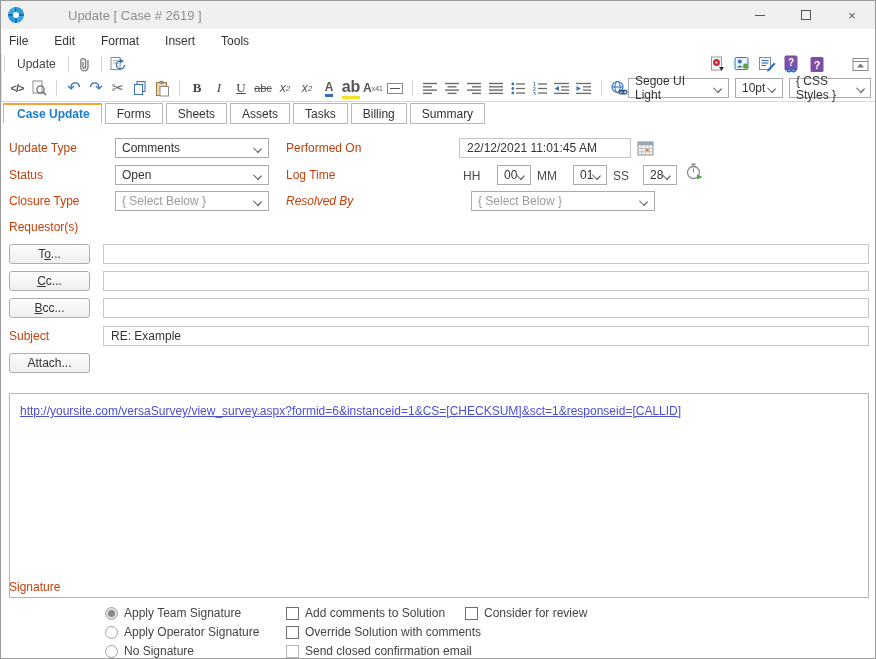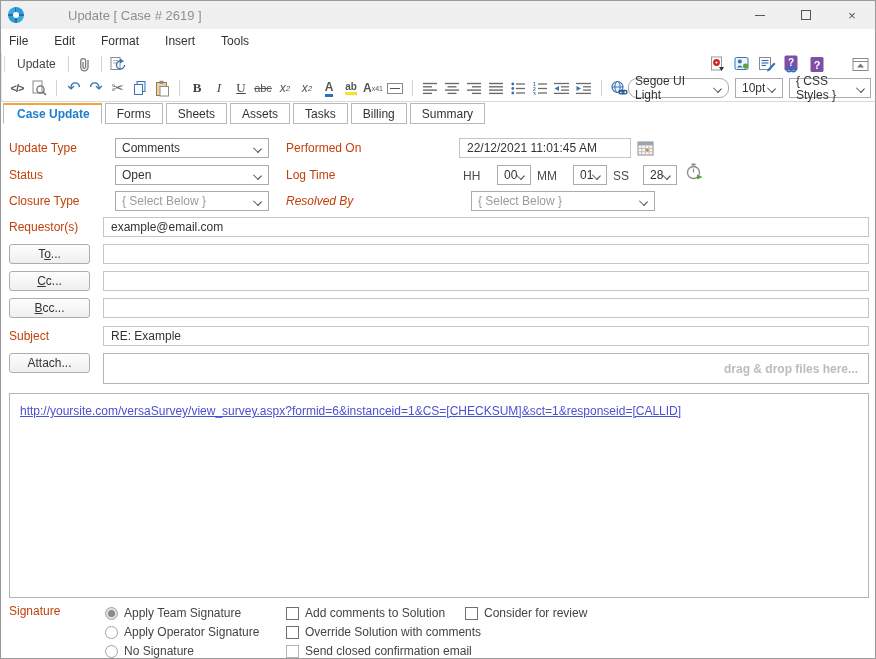--- a/index.html
+++ b/index.html
@@ -59,21 +59,21 @@
   .charmap sup{ font-size:7px; letter-spacing:0; }
   .hr-icon{ width:16px; height:11px; border:1px solid #888; position:relative; }
   .hr-icon::after{ content:""; position:absolute; left:2px; right:2px; top:4px; height:1px; background:#555; }
   .dd{ height:20px; border:1px solid #ababab; background:#fff; display:flex; align-items:center;
        padding:0 6px; color:#333; position:relative; }
   .dd .chev{ margin-left:auto; }
   .chev{ width:8px; height:8px; position:relative; display:inline-block; }
   .chev::before{ content:""; position:absolute; left:0; top:1px; width:6px; height:6px;
        border-right:1.5px solid #444; border-bottom:1.5px solid #444; transform:rotate(45deg) scale(1,.8); }
   .fmt-dd-group{ position:absolute; right:4px; top:3px; display:flex; gap:6px; }
-  .dd-font{ width:101px;border-radius:9px; } .dd-size{ width:48px; } .dd-css{ width:82px; }
+  .dd-font{ width:101px; } .dd-size{ width:48px; } .dd-css{ width:82px; }
 
   
   .tabs{ position:absolute; left:2px; top:102px; display:flex; gap:3px; }
   .tab{ height:21px; border:1px solid #b8b8b8; background:#fff; display:flex; align-items:center;
         padding:0 11px; color:#333; }
   .tab.active{ border-top:2px solid #f2a33a; border-bottom:1px solid #fff; color:#1d7ece; font-weight:bold;padding-left:13px; }
 
   
   .lbl{ position:absolute; color:#c2410c; }
   .field-dd{ position:absolute;padding-left:12px; }
@@ -244,21 +244,21 @@
         <sup>2</sup>
       </span>
     <span class="fmt-icon supsub">
         <span>x</span>
         <sub>2</sub>
       </span>
     <span class="fmt-icon">
         <span class="colorbar fontcolor">A</span>
       </span>
     <span class="fmt-icon">
-        <span class="colorbar highlight" style="font-size:10px;">ab</span>
+        <span class="colorbar highlight" style="font-size:16px;">ab</span>
       </span>
     <span class="fmt-icon charmap">
         <span style="font-weight:bold;">A</span>
         <sup>x41</sup>
       </span>
     <span class="fmt-icon">
         <span class="hr-icon"></span>
       </span>
     <span class="vsep"></span>
     <span class="fmt-icon">
@@ -473,23 +473,20 @@
 
   <span class="lbl" style="left:285px; top:193px;font-style:italic;">Resolved By</span>
   <div class="field-dd" style="left:458px; top:190px; width:196px;">
     <div class="dd">
         <span class="gray-val">{ Select Below }</span>
         <span class="chev"></span>
       </div>
   </div>
 
   <span class="lbl" style="left:8px; top:219px;">Requestor(s)</span>
-  <div class="txt" style="left:102px; top:216px; width:766px;">
-    <span>example@email.com</span>
-  </div>
 
   <div class="btn" style="left:8px; top:243px;">
     <span><span>T</span><span class="accel">o</span><span>...</span></span>
   </div>
   <div class="txt" style="left:102px; top:243px; width:766px;">
     <span></span>
   </div>
 
   <div class="btn" style="left:8px; top:270px;">
     <span><span></span><span class="accel">C</span><span>c...</span></span>
@@ -506,29 +503,26 @@
   </div>
 
   <span class="lbl" style="left:8px; top:328px;">Subject</span>
   <div class="txt" style="left:102px; top:325px; width:766px;">
     <span>RE: Example</span>
   </div>
 
   <div class="btn" style="left:8px; top:352px;">
     <span>Attach...</span>
   </div>
-  <div class="attach-area">
-    <span class="drop-hint">drag &amp; drop files here...</span>
-  </div>
 
   <div class="editor">
     <a href="#">http://yoursite.com/versaSurvey/view_survey.aspx?formid=6&amp;instanceid=1&amp;CS=[CHECKSUM]&amp;sct=1&amp;responseid=[CALLID]</a>
   </div>
 
-  <span class="lbl" style="left:8px; top:603px;">Signature</span>
+  <span class="lbl" style="left:8px; top:579px;">Signature</span>
 
   <div class="radio-row" style="left:104px; top:605px;">
     <span class="radio checked"></span>
     <span>Apply Team Signature</span>
   </div>
   <div class="radio-row" style="left:104px; top:624px;">
     <span class="radio"></span>
     <span>Apply Operator Signature</span>
   </div>
   <div class="radio-row" style="left:104px; top:643px;">

